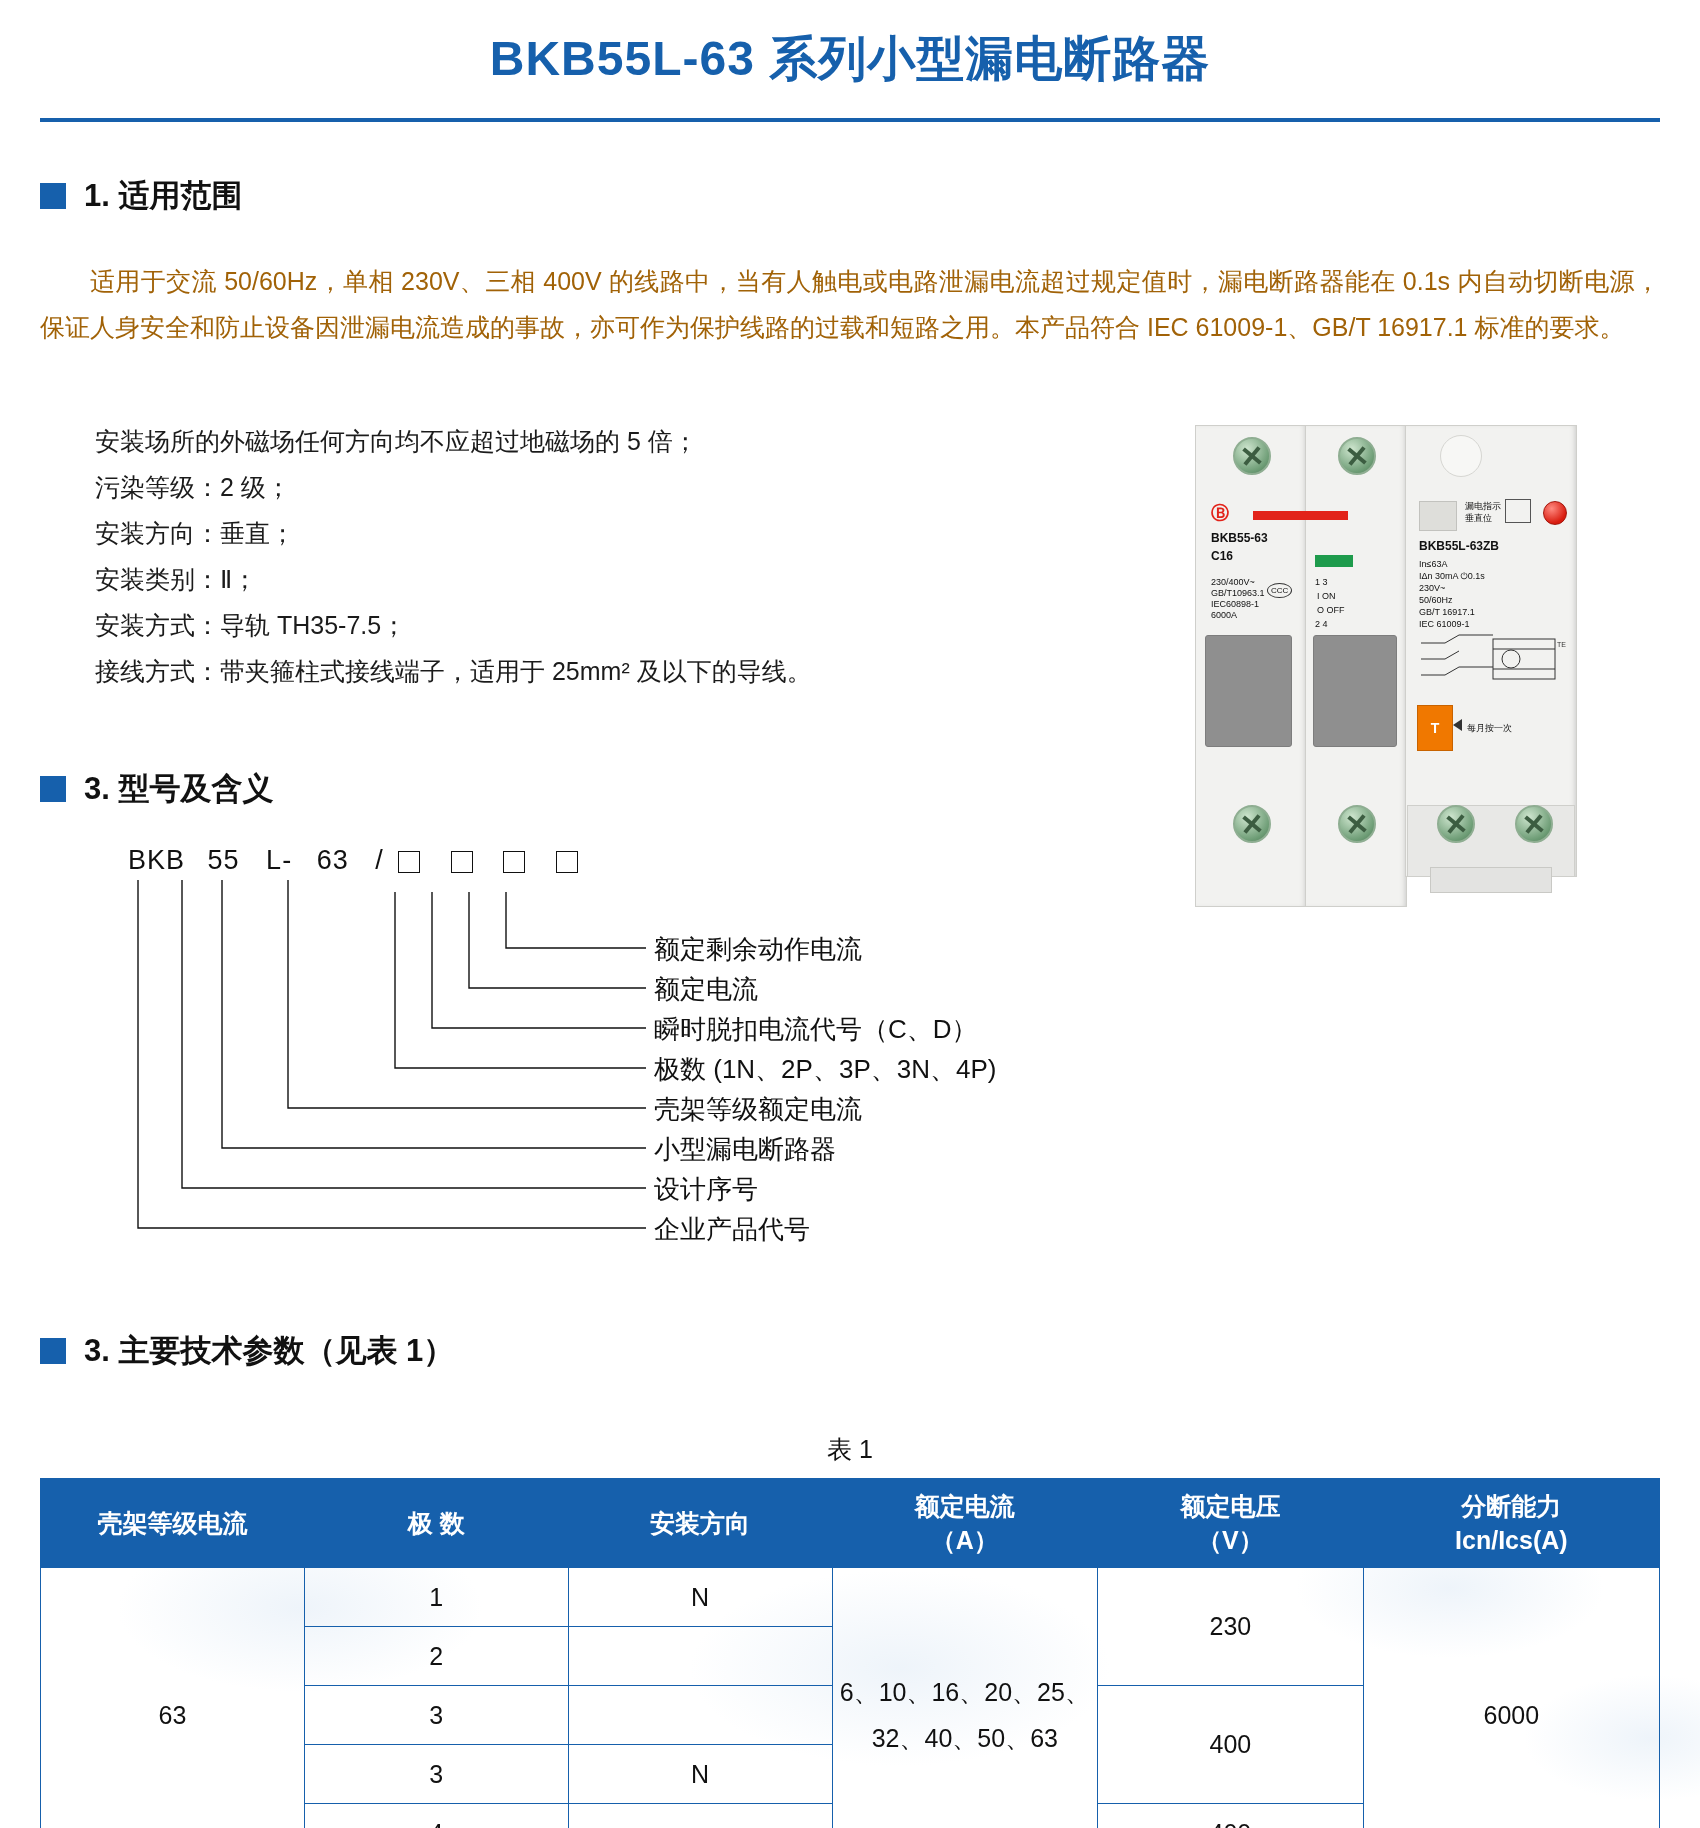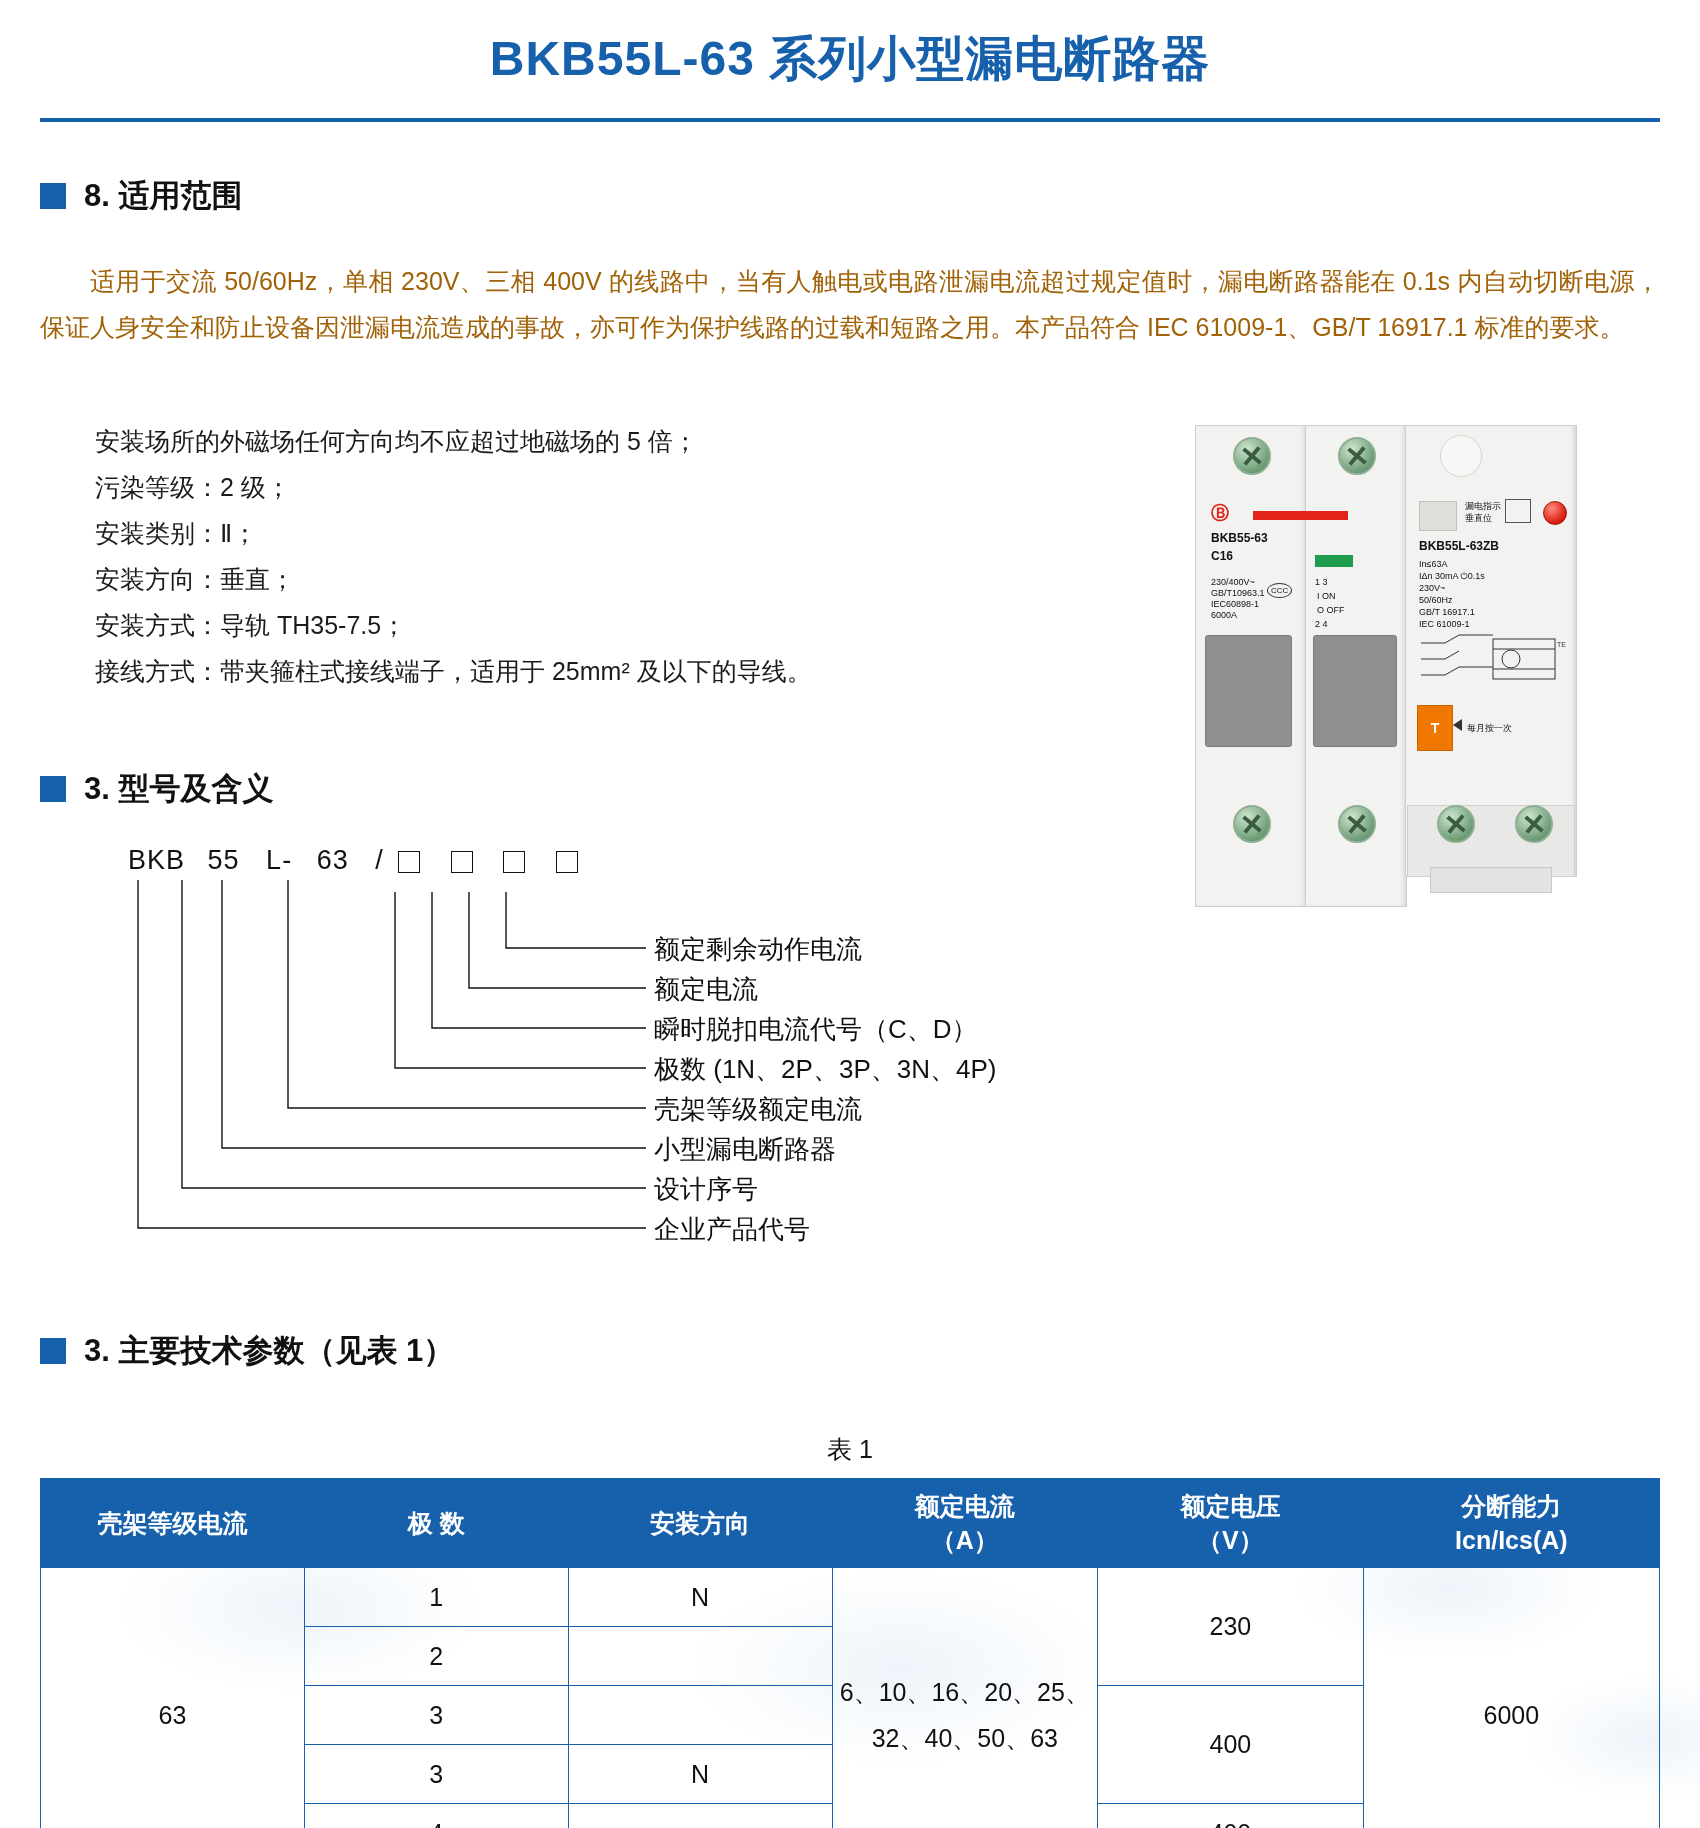--- a/index.html
+++ b/index.html
@@ -129,30 +129,30 @@
 
   <div class="watermark"></div>
 
   <div class="title-wrap">
     <div class="title">BKB55L-63 系列小型漏电断路器</div>
   </div>
   <div class="title-rule"></div>
 
   <div class="sec-head" style="left:40px;top:175px;">
     <span class="sec-square"></span>
-    <span class="sec-title">8. 适用范围</span>
+    <span class="sec-title">1. 适用范围</span>
   </div>
 
   <div class="para indent" style="left:40px;top:258px;width:1620px;">适用于交流 50/60Hz，单相 230V、三相 400V 的线路中，当有人触电或电路泄漏电流超过规定值时，漏电断路器能在 0.1s 内自动切断电源，保证人身安全和防止设备因泄漏电流造成的事故，亦可作为保护线路的过载和短路之用。本产品符合 IEC 61009-1、GB/T 16917.1 标准的要求。</div>
 
   <div class="list-lines" style="left:95px;top:418px;width:1050px;">
     <div>安装场所的外磁场任何方向均不应超过地磁场的 5 倍；</div>
     <div>污染等级：2 级；</div>
+    <div>安装方向：垂直；</div>
     <div>安装类别：Ⅱ；</div>
-    <div>安装方向：垂直；</div>
     <div>安装方式：导轨 TH35-7.5；</div>
     <div>接线方式：带夹箍柱式接线端子，适用于 25mm² 及以下的导线。</div>
   </div>
 
   <div class="photo">
 
     <div class="mod" style="left:20px;top:20px;width:110px;height:480px;"></div>
     <div class="mod" style="left:130px;top:20px;width:100px;height:480px;"></div>
     <div class="mod" style="left:230px;top:20px;width:170px;height:450px;"></div>
 

